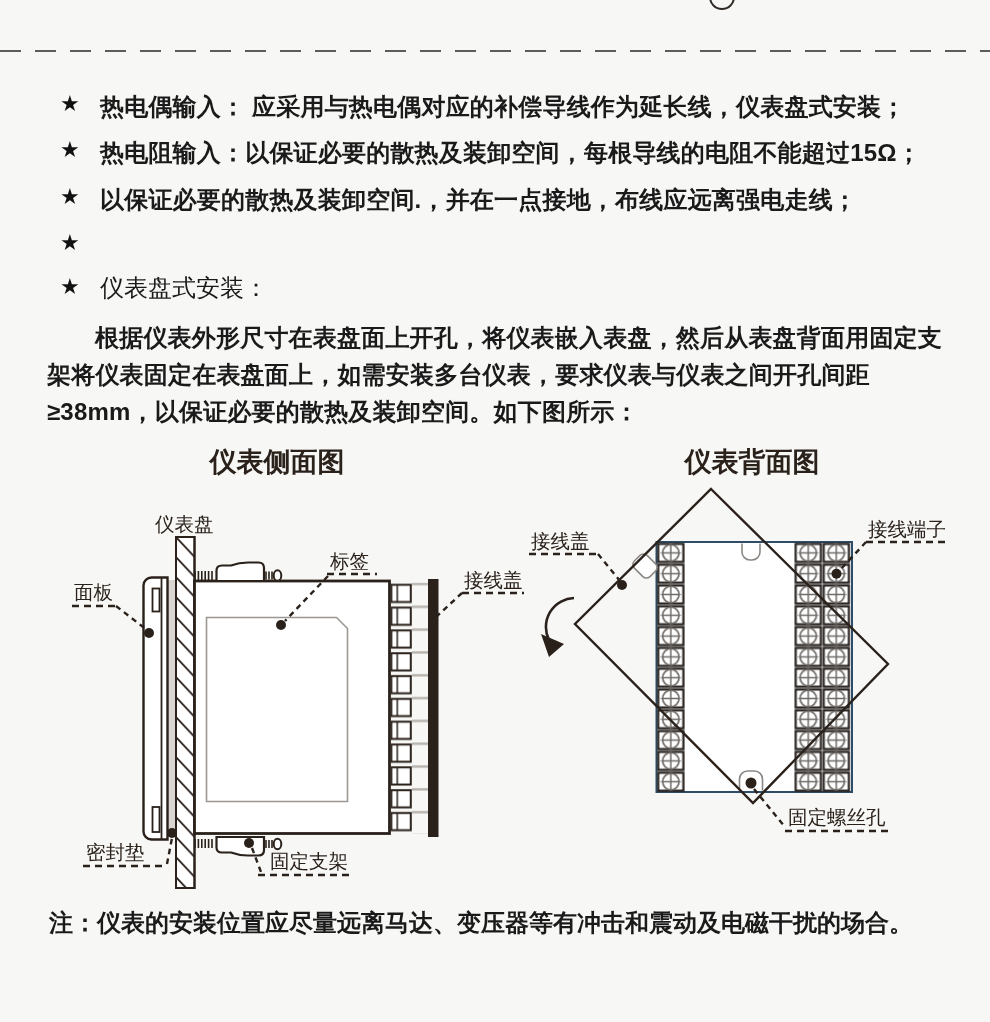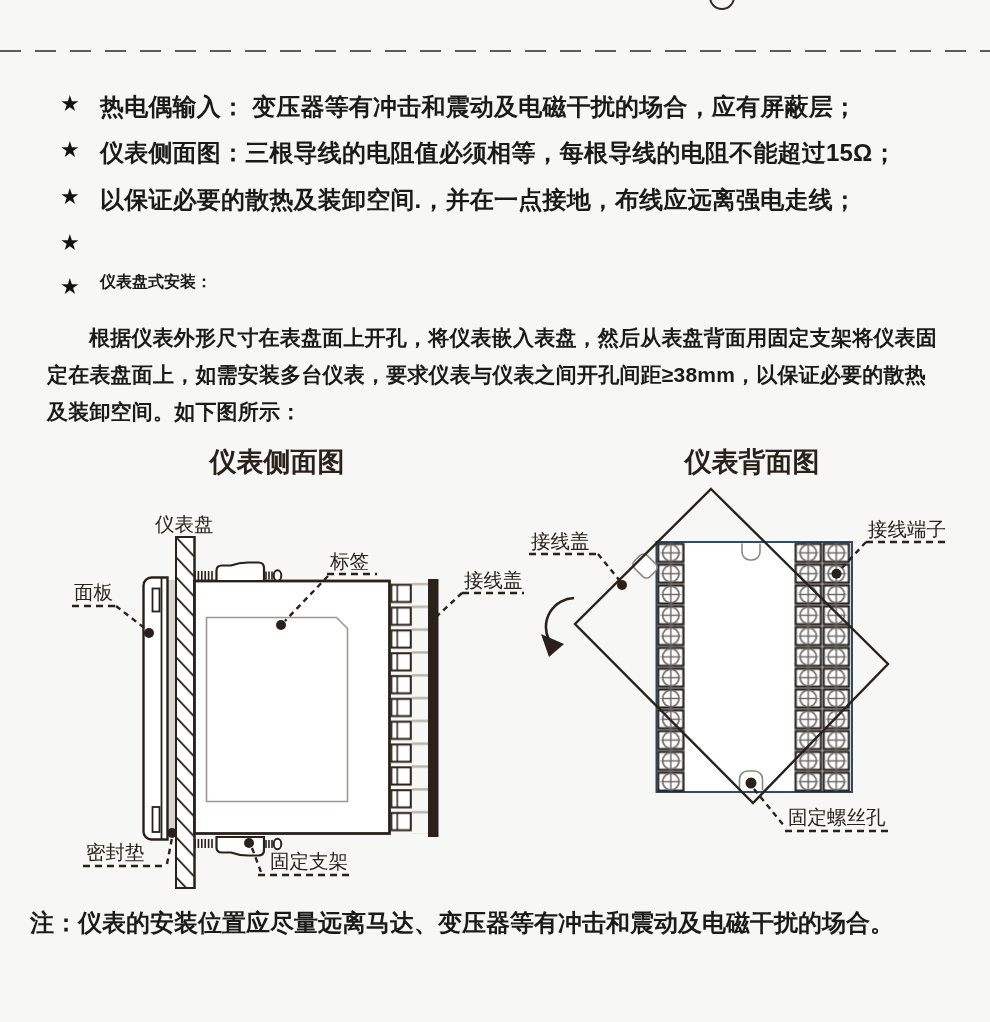--- a/index.html
+++ b/index.html
@@ -6,44 +6,44 @@
   .page{position:relative;width:990px;height:1022px;background:#f7f7f5;overflow:hidden;
         font-family:"Liberation Sans",sans-serif;color:#1a1a1a;}
   .punch-circle{position:absolute;left:709px;top:-16px;width:22px;height:22px;border:2px solid #2f2a26;
         border-radius:50%;background:#f7f7f5;}
   .top-dash{position:absolute;left:0;top:50px;width:990px;height:2px;
         background:repeating-linear-gradient(90deg,#5c5c5c 0 21px,transparent 21px 35px);}
   .brow{position:absolute;left:0;width:990px;height:26px;}
   .star{position:absolute;left:60px;top:0;font-size:22px;color:#111;}
   .btxt{position:absolute;left:100px;top:0;font-size:24px;font-weight:700;letter-spacing:0.2px;white-space:nowrap;}
   .h-star{position:absolute;left:60px;top:274px;font-size:22px;color:#111;}
-  .h-txt{position:absolute;left:100px;top:272px;font-size:16px;font-weight:700;}
-  .para{position:absolute;left:47px;top:319px;width:900px;font-size:21px;font-weight:700;
+  .h-txt{position:absolute;left:100px;top:272px;font-size:24px;font-weight:400;}
+  .para{position:absolute;left:47px;top:319px;width:900px;font-size:24px;font-weight:700;
         line-height:37px;text-indent:2em;letter-spacing:0.2px;}
-  .note{position:absolute;left:30px;top:907px;width:930px;font-size:24px;font-weight:700;white-space:nowrap;}
+  .note{position:absolute;left:49px;top:907px;width:930px;font-size:24px;font-weight:700;white-space:nowrap;}
   svg{position:absolute;left:0;top:435px;}
   .dia-title{font-family:"Liberation Serif",serif;font-size:27px;font-weight:700;fill:#2a211b;}
   .dlabel{font-family:"Liberation Sans",sans-serif;font-size:19.5px;fill:#2a211b;}
 </style>
 </head>
 <body>
 
 <div class="page">
 
   <div class="punch-circle"></div>
   <div class="top-dash"></div>
 
   <div>
     <div class="brow" style="top:91px">
       <span class="star">★</span>
-      <span class="btxt">热电偶输入： 变压器等有冲击和震动及电磁干扰的场合，应有屏蔽层；</span>
+      <span class="btxt">热电偶输入： 应采用与热电偶对应的补偿导线作为延长线，仪表盘式安装；</span>
     </div>
     <div class="brow" style="top:137px">
       <span class="star">★</span>
-      <span class="btxt">仪表侧面图：三根导线的电阻值必须相等，每根导线的电阻不能超过15Ω；</span>
+      <span class="btxt">热电阻输入：以保证必要的散热及装卸空间，每根导线的电阻不能超过15Ω；</span>
     </div>
     <div class="brow" style="top:184px">
       <span class="star">★</span>
       <span class="btxt">以保证必要的散热及装卸空间.，并在一点接地，布线应远离强电走线；</span>
     </div>
     <div class="brow" style="top:230px">
       <span class="star">★</span>
     </div>
   </div>
 

